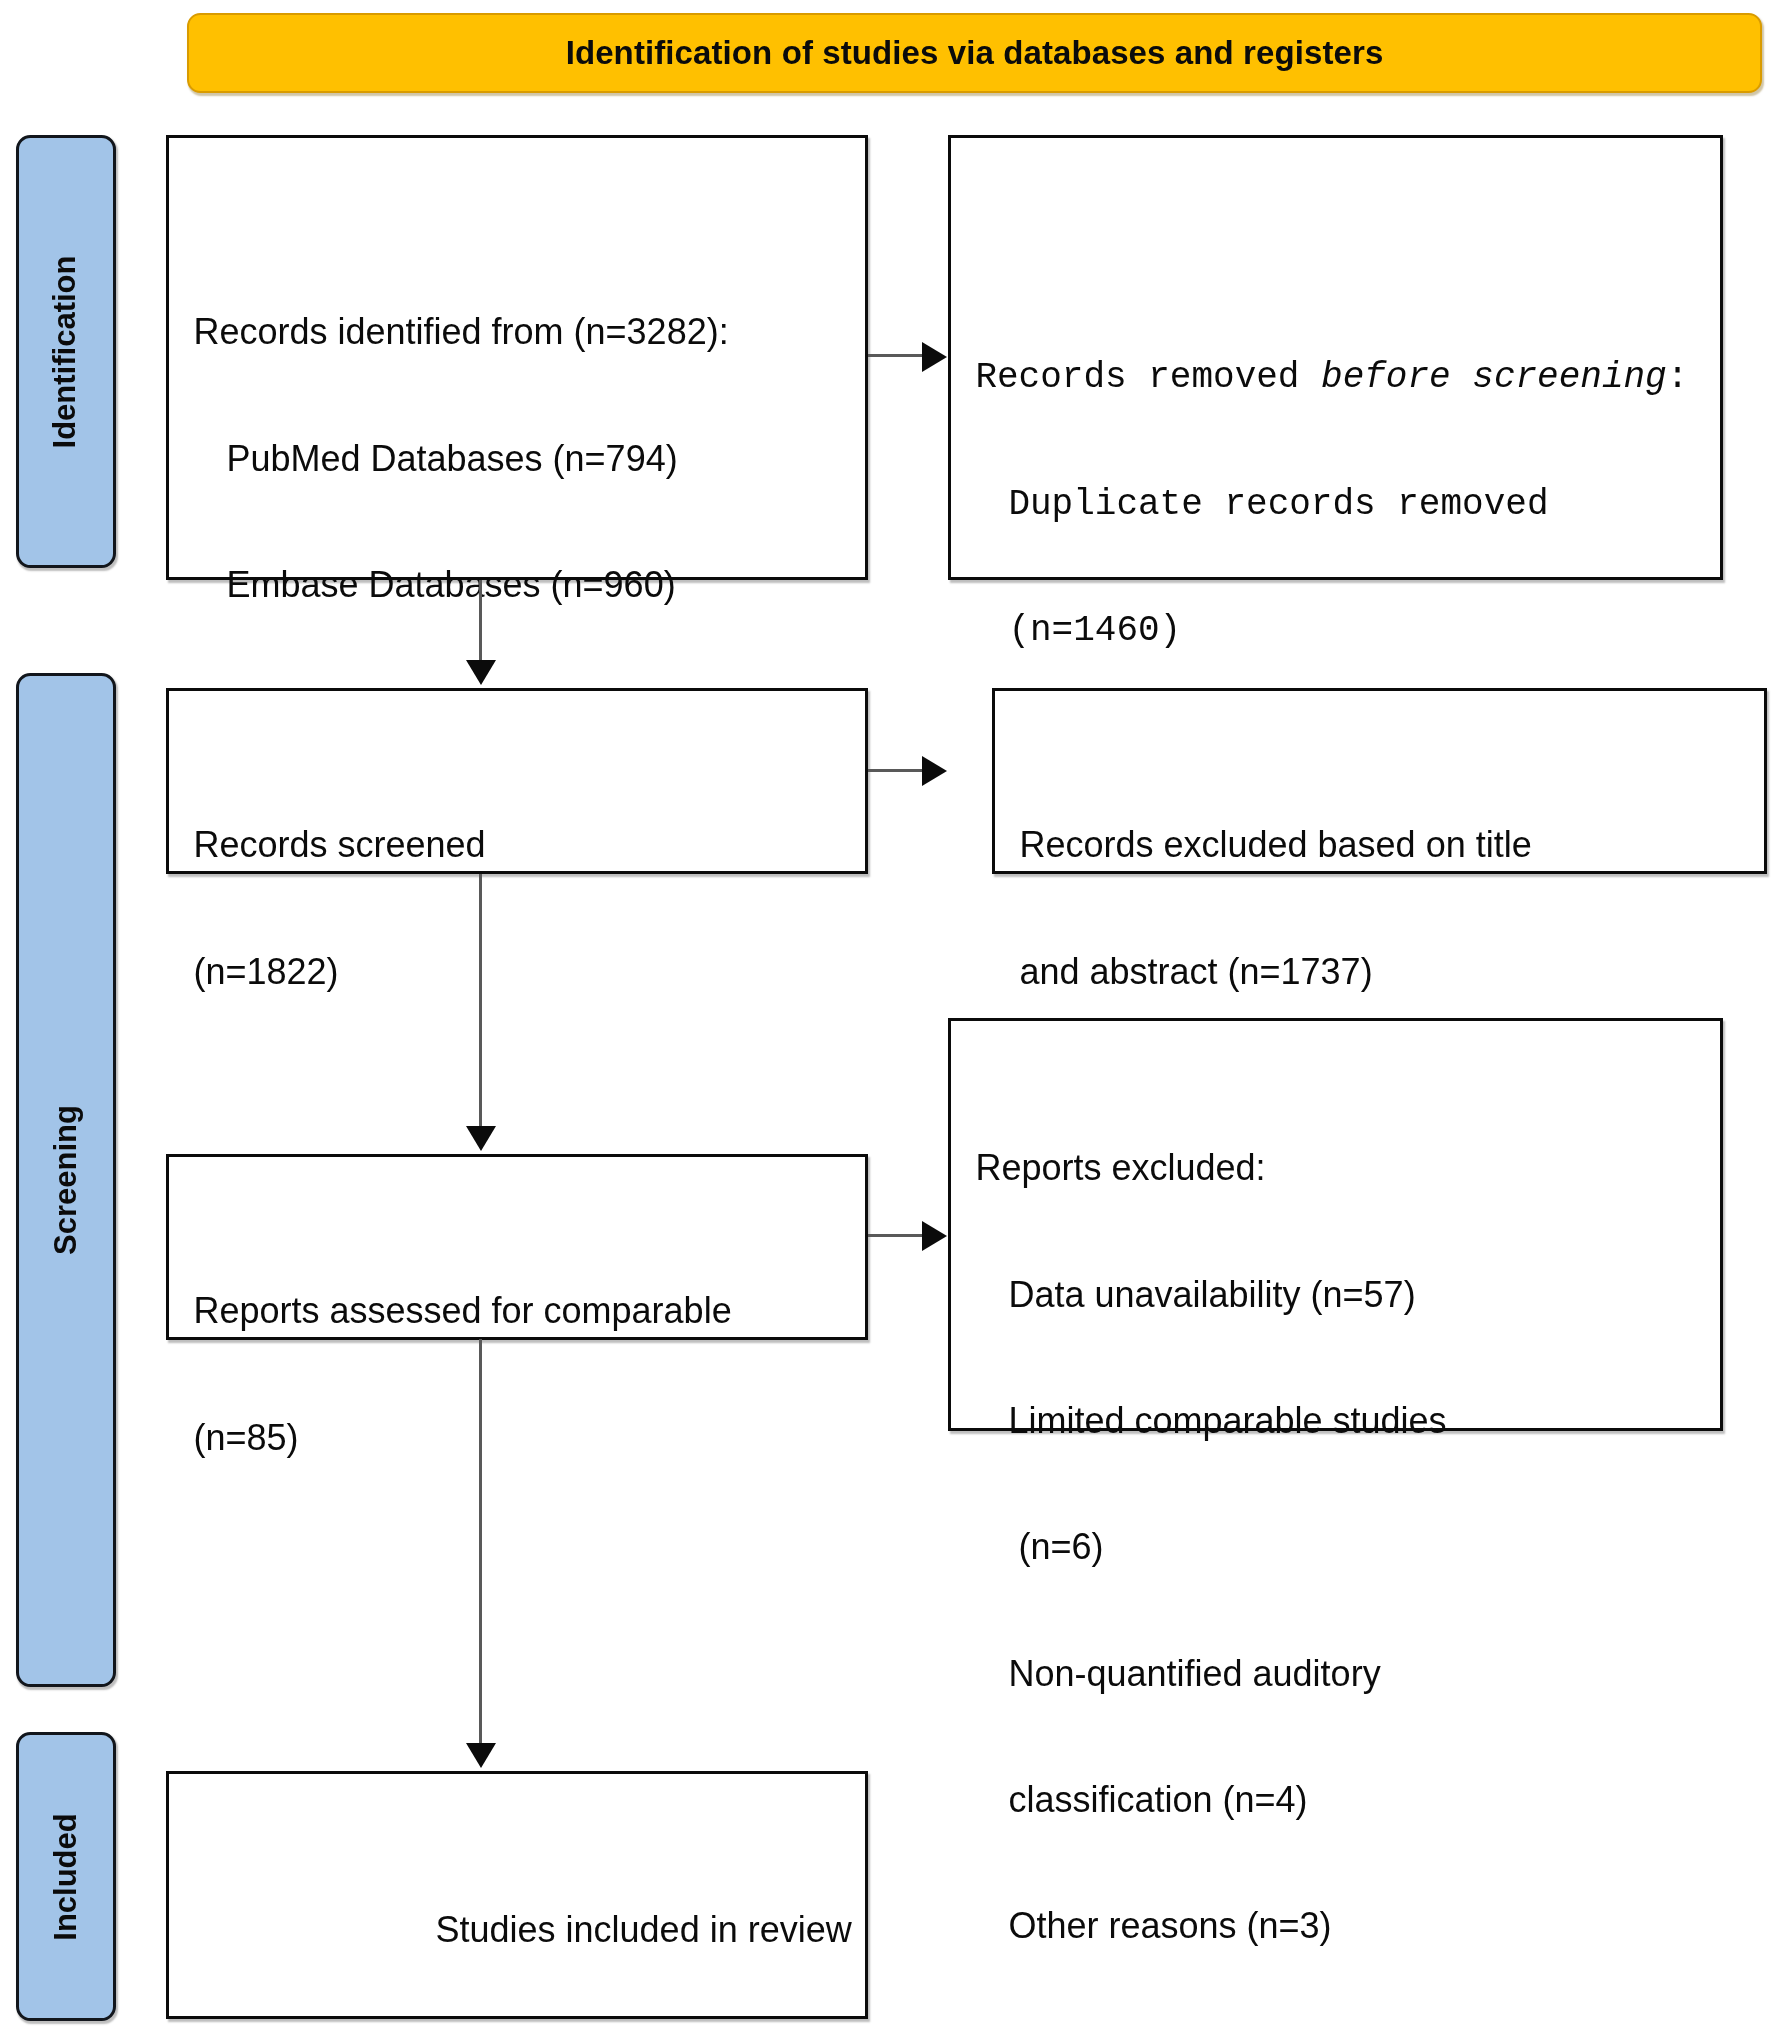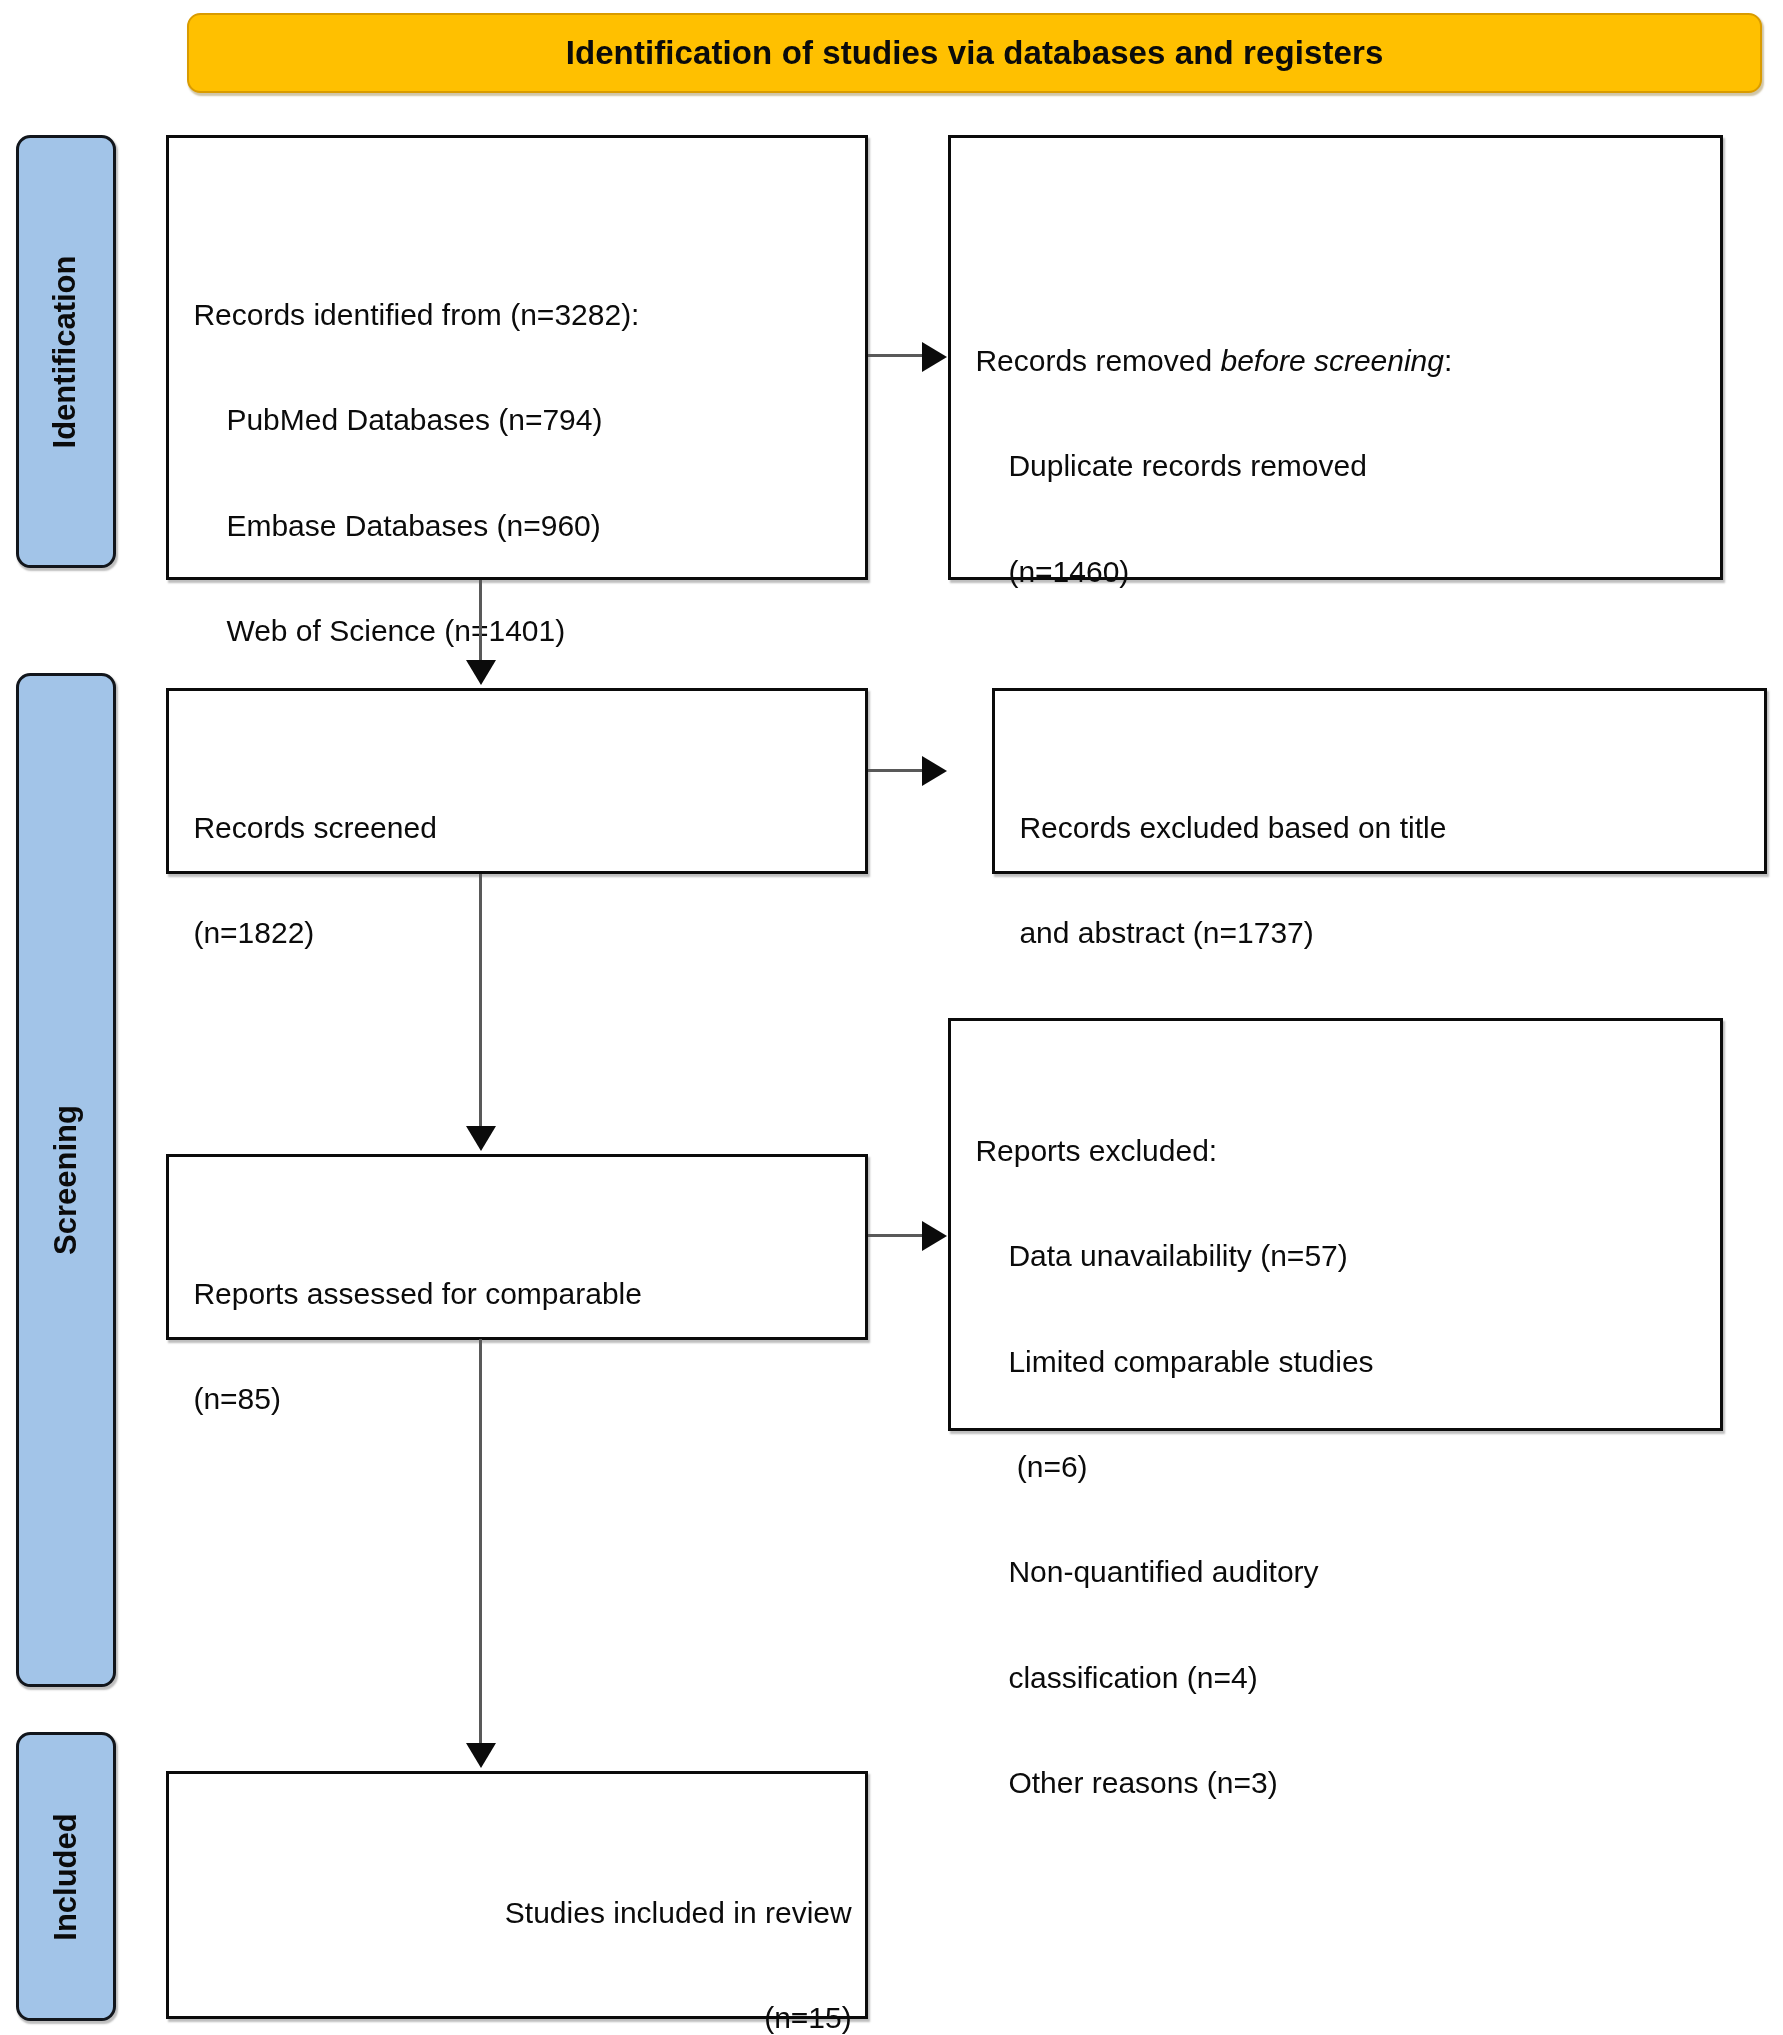--- a/index.html
+++ b/index.html
@@ -43,21 +43,21 @@
   .fbox{
     position:absolute;
     background:#ffffff;
     border:3.9px solid #0b0b0b;
     box-sizing:border-box;
     box-shadow:2.2px 2.8px 1.7px rgba(110,110,110,.45);
     padding:0;
   }
   .fbox .body{
     position:absolute; left:24.4px; right:13.3px;
-    font-size:30px; line-height:1.17; color:#0b0b0b;
+    font-size:36px; line-height:1.17; color:#0b0b0b;
     white-space:pre-wrap;
   }
   .fbox .body .ind{ padding-left:33px; display:block; }
   .fbox .body em{ font-style:italic; }
   .line{display:block;}
 
   
   .vline{ position:absolute; width:3.3px; background:#595959; }
   .hline{ position:absolute; height:3.3px; background:#595959; }
   .arrow-down{
@@ -95,21 +95,21 @@
   <div class="fbox" style="left:166px;top:135px;width:702px;height:445px;">
     <div class="body" style="top:89px;">
       <span class="line">Records identified from (n=3282):</span>
       <span class="line ind">PubMed Databases (n=794)</span>
       <span class="line ind">Embase Databases (n=960)</span>
       <span class="line ind">Web of Science (n=1401)</span>
       <span class="line ind">Cochrane Library (n=127)</span>
     </div>
   </div>
 
-  <div class="fbox" style="left:948px;top:135px;width:775px;height:445px;">
+  <div class="fbox" style="left:948px;top:135px;width:775px;height:445px;font-family:Liberation Mono, monospace;">
     <div class="body" style="top:135px;">
       <span class="line"><span>Records removed </span><em>before screening</em><span>:</span></span>
       <span class="line ind">Duplicate records removed</span>
       <span class="line ind">(n=1460)</span>
     </div>
   </div>
 
   <div class="hline" style="left:868px;top:354px;width:54px;"></div>
   <div class="arrow-right" style="left:922px;top:342px;"></div>
 

